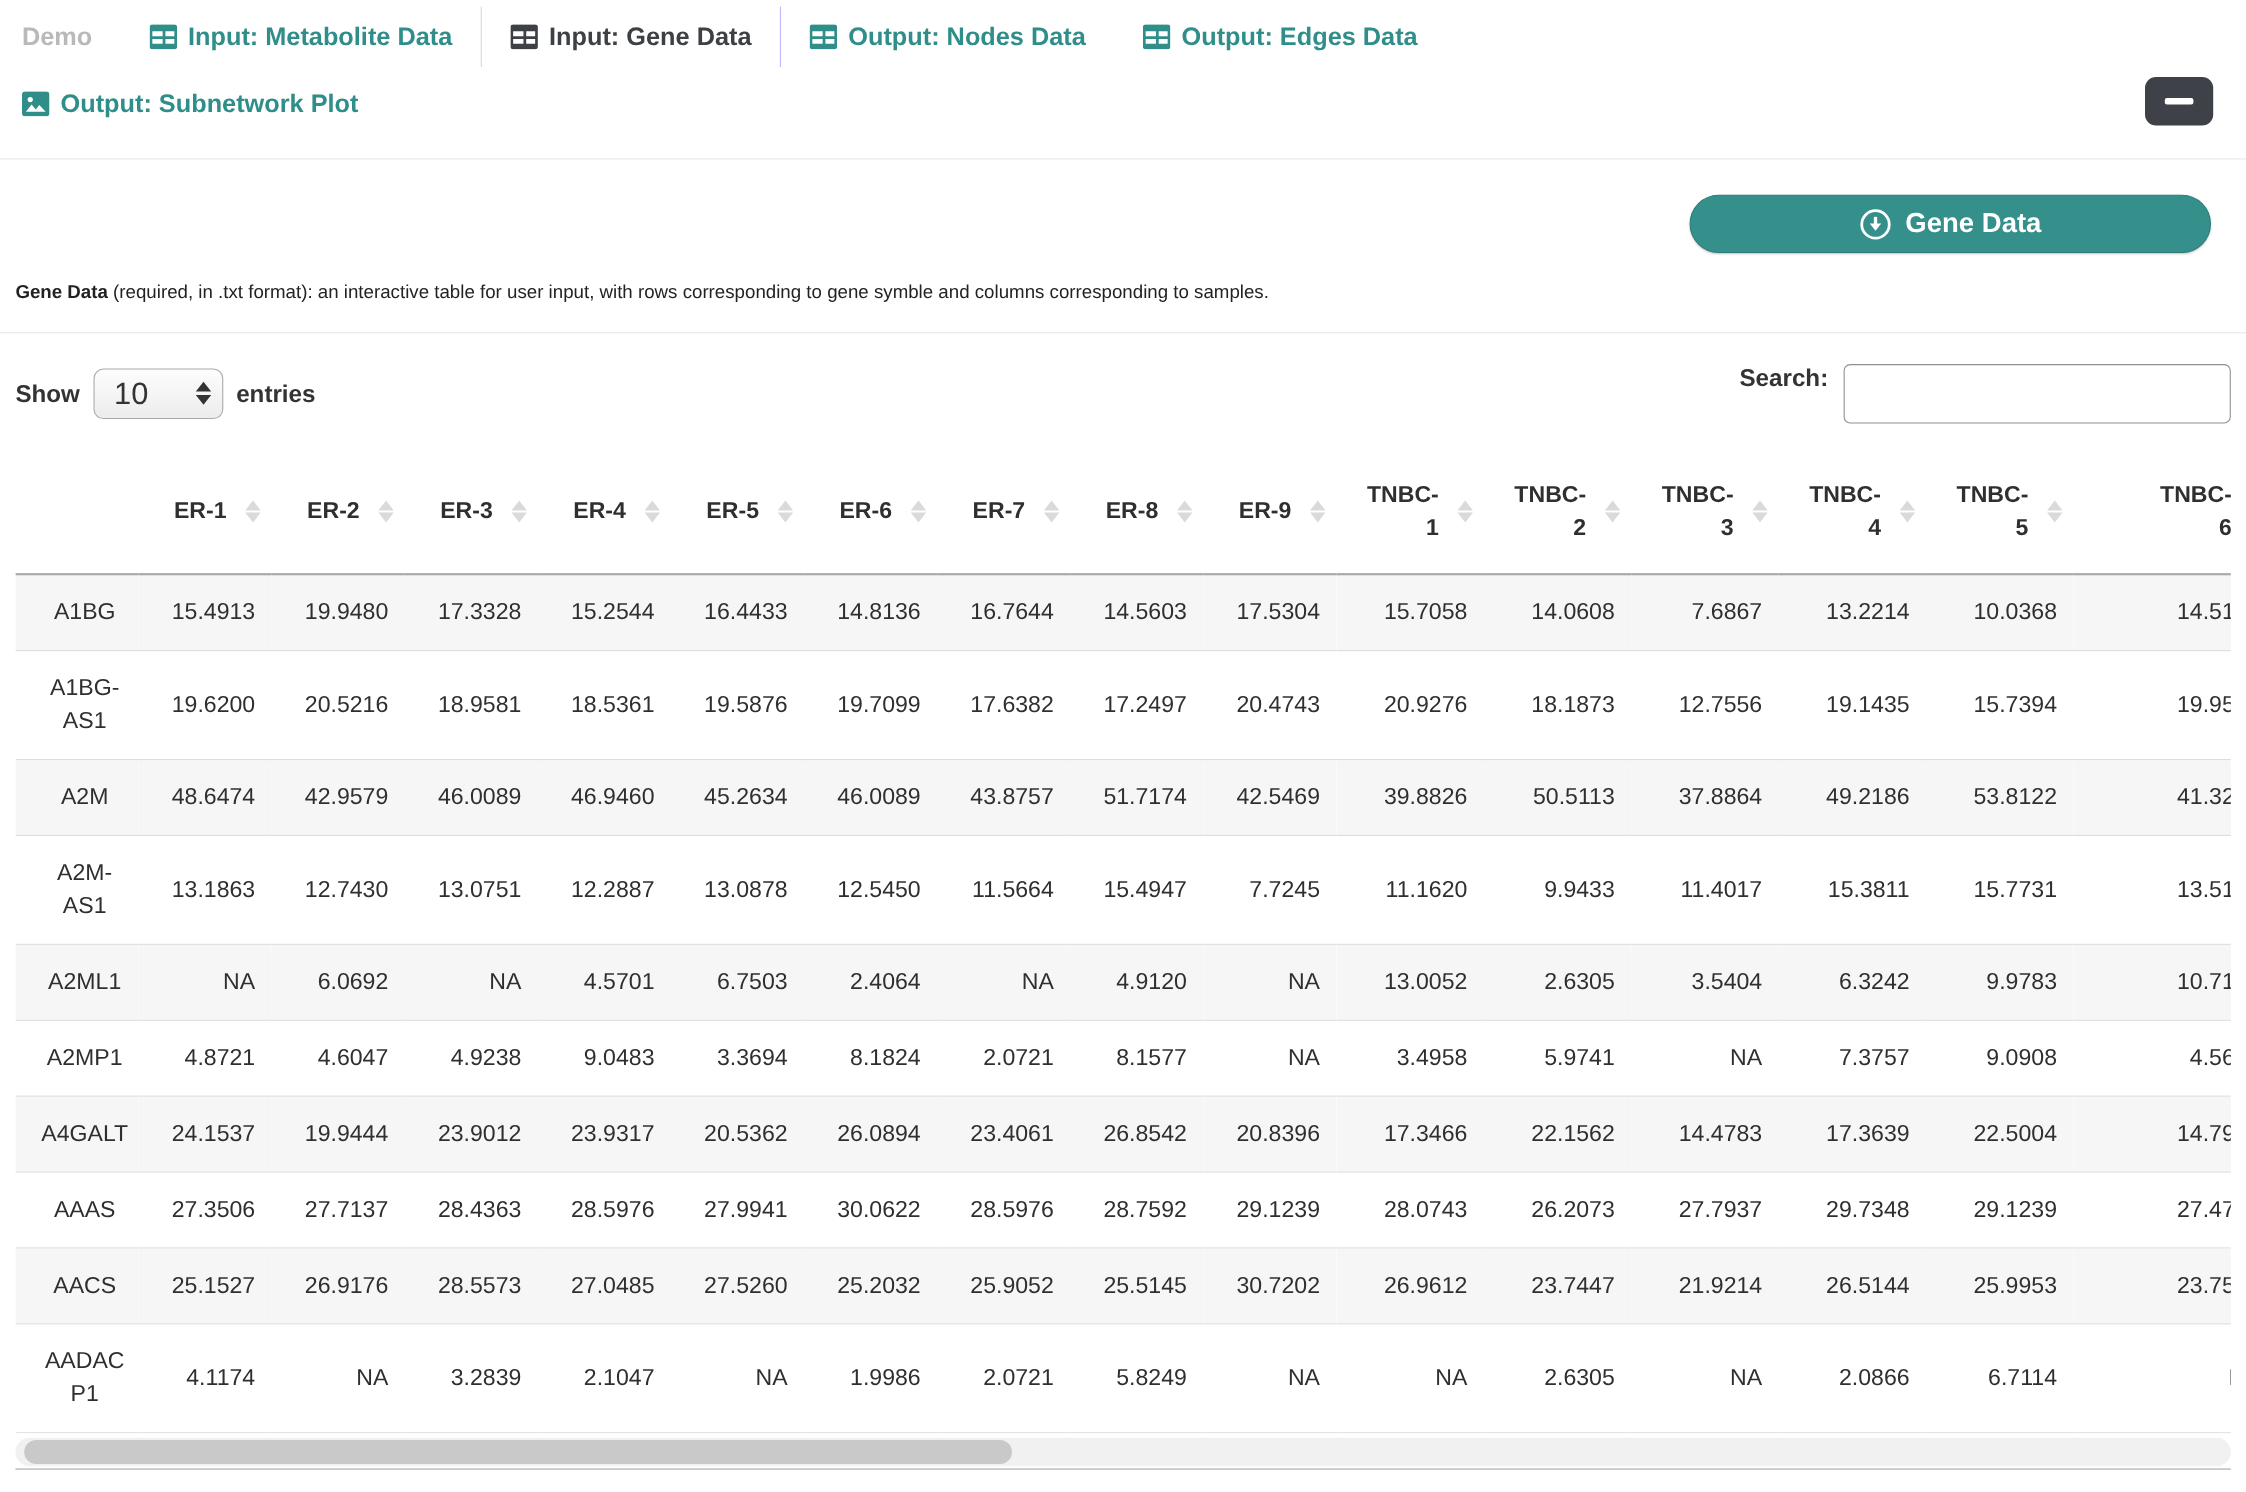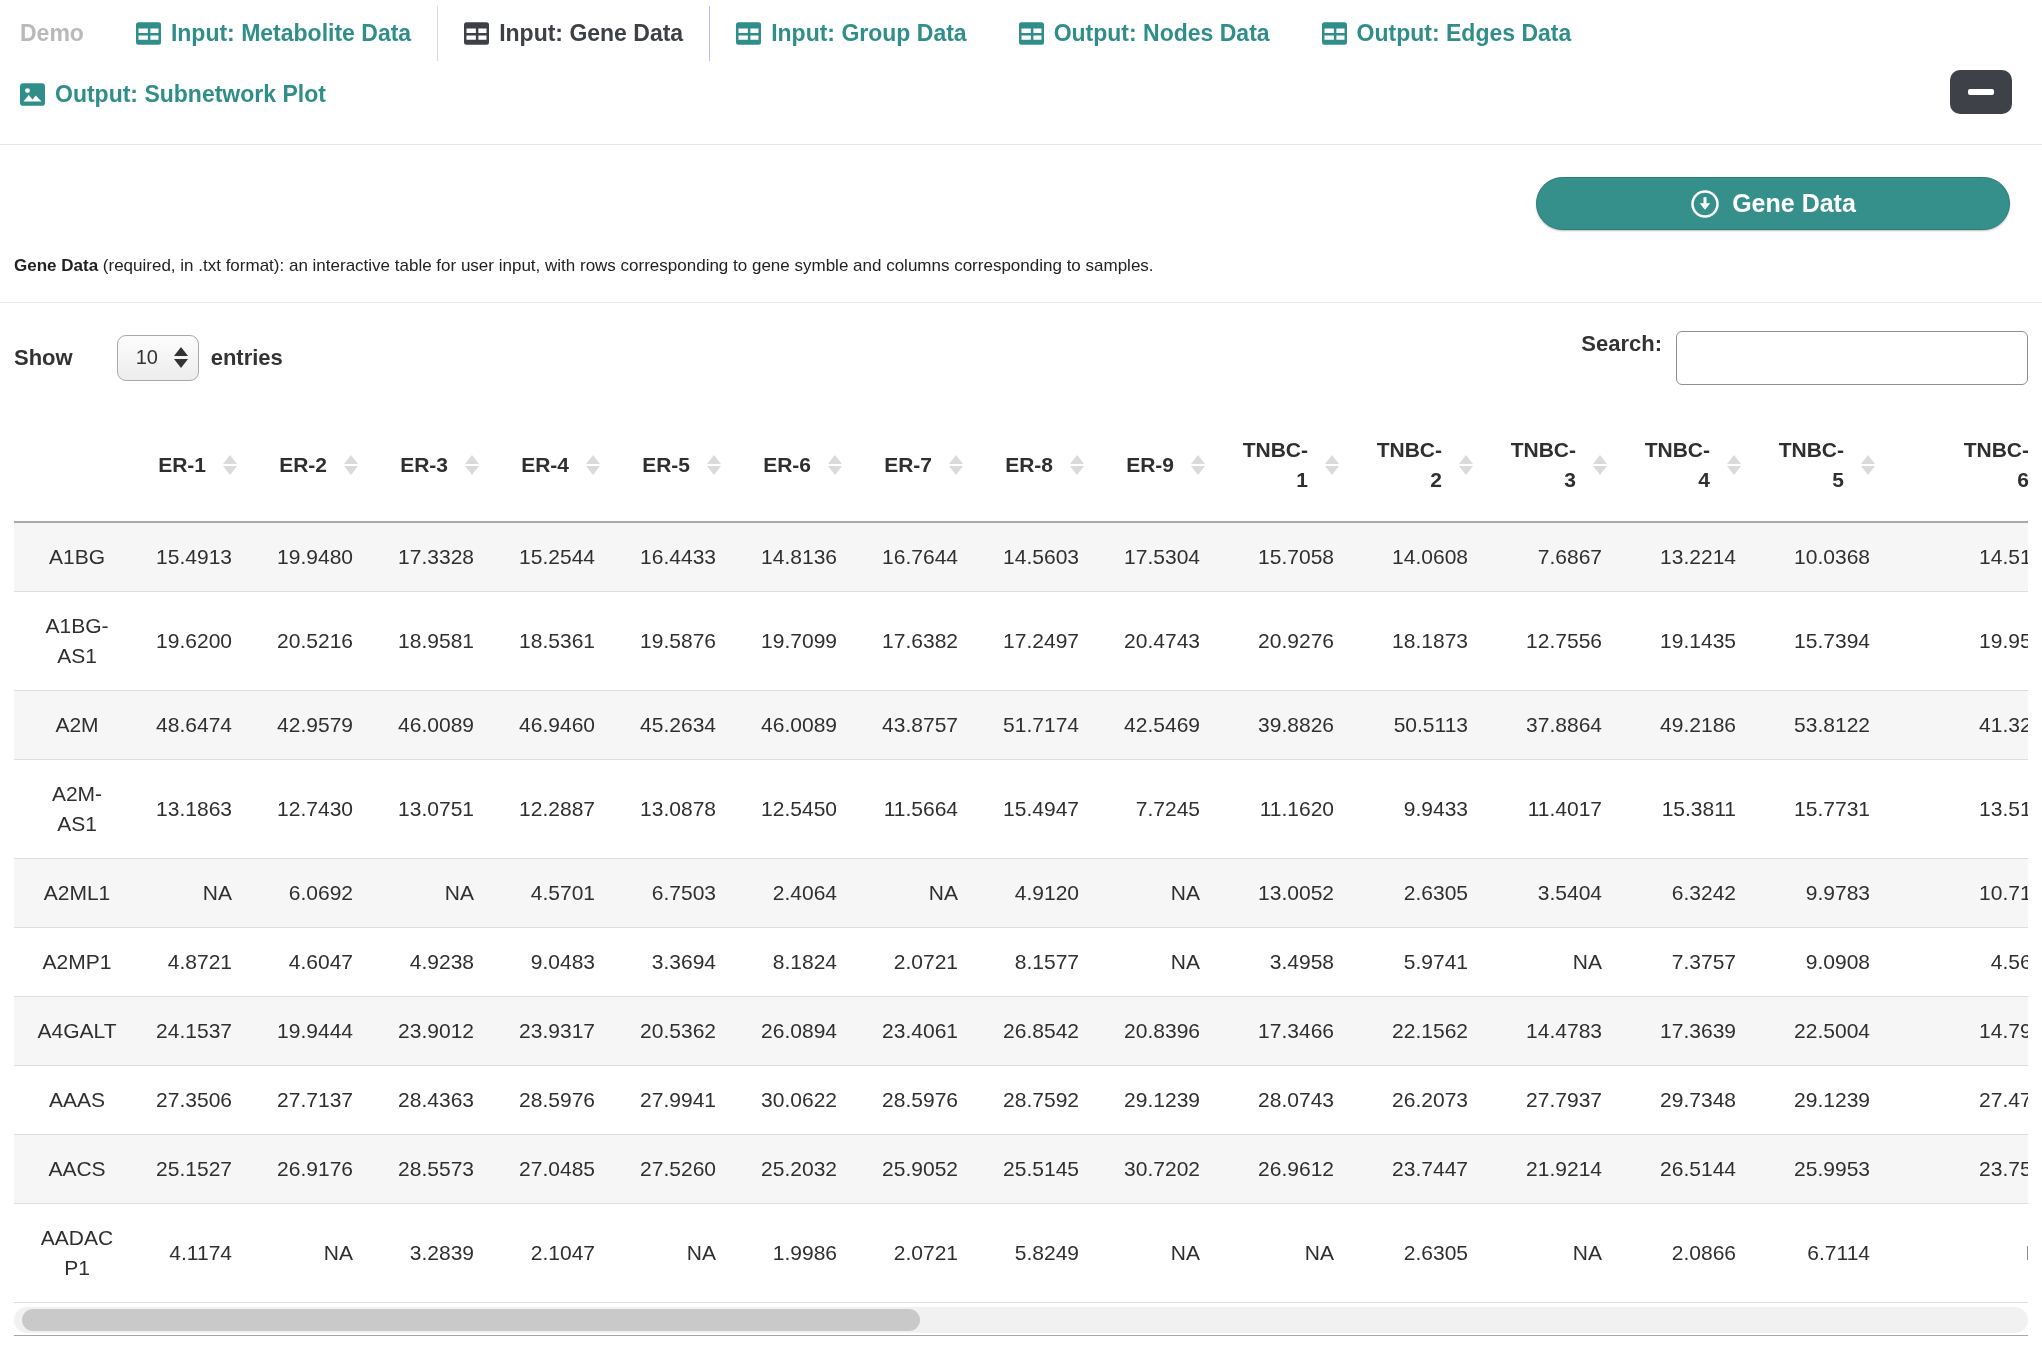--- a/index.html
+++ b/index.html
@@ -33,23 +33,23 @@
   
   .desc { padding:24px 32px 0 14px; font-size:17px; color:#222; line-height:1.4; }
   .desc b { font-weight:700; }
   .rule { border:none; border-top:1px solid #e6e6e6; margin:24px 0 0 0; }
 
   
   .controls { display:flex; justify-content:space-between; align-items:center;
     padding:28px 14px 24px 14px; }
   .show-ctl { display:flex; align-items:center; gap:12px; font-size:22px; font-weight:700; color:#333; }
   .len-select { display:flex; align-items:center; justify-content:space-between;
-    width:82px; height:46px; border:1px solid #a9a9a9; border-radius:9px;
+    width:118px; height:46px; border:1px solid #a9a9a9; border-radius:9px;
     background:linear-gradient(#fdfdfd,#ececec); padding:0 10px 0 18px;
-    font-size:20px; font-weight:400; cursor:pointer;margin-left:32px; }
+    font-size:28px; font-weight:400; cursor:pointer; }
   .spin { display:flex; flex-direction:column; gap:3px; }
   .spin i { display:block; width:0; height:0; border-left:7px solid transparent; border-right:7px solid transparent; }
   .spin .up { border-bottom:9px solid #333; }
   .spin .dn { border-top:9px solid #333; }
   .search-ctl { display:flex; gap:14px; font-size:22px; font-weight:700; }
   .search-ctl input { width:352px; height:54px; border:1px solid #8f8f8f; border-radius:6px;
     font-size:21px; padding:0 12px; font-family:"Liberation Sans", sans-serif; }
 
   
   .table-viewport { margin:0 14px; width:2014px; overflow:hidden; }
@@ -96,28 +96,20 @@
         </span>
         <span>Input: Metabolite Data</span>
       </div>
       <div class="nav-tab active">
         <span class="tab-icon">
           <svg viewBox="0 0 20 18">
               <path d="M2 0h16a2 2 0 0 1 2 2v14a2 2 0 0 1-2 2H2a2 2 0 0 1-2-2V2A2 2 0 0 1 2 0zm0 5v3.5h7.5V5H2zm9.5 0v3.5H18V5h-7.5zM2 10.5V14h7.5v-3.5H2zm9.5 0V14H18v-3.5h-7.5z" fill="currentColor"></path>
             </svg>
         </span>
         <span>Input: Gene Data</span>
-      </div>
-      <div class="nav-tab">
-        <span class="tab-icon">
-          <svg viewBox="0 0 20 18">
-              <path d="M2 0h16a2 2 0 0 1 2 2v14a2 2 0 0 1-2 2H2a2 2 0 0 1-2-2V2A2 2 0 0 1 2 0zm0 5v3.5h7.5V5H2zm9.5 0v3.5H18V5h-7.5zM2 10.5V14h7.5v-3.5H2zm9.5 0V14H18v-3.5h-7.5z" fill="currentColor"></path>
-            </svg>
-        </span>
-        <span>Input: Group Data</span>
       </div>
       <div class="nav-tab">
         <span class="tab-icon">
           <svg viewBox="0 0 20 18">
               <path d="M2 0h16a2 2 0 0 1 2 2v14a2 2 0 0 1-2 2H2a2 2 0 0 1-2-2V2A2 2 0 0 1 2 0zm0 5v3.5h7.5V5H2zm9.5 0v3.5H18V5h-7.5zM2 10.5V14h7.5v-3.5H2zm9.5 0V14H18v-3.5h-7.5z" fill="currentColor"></path>
             </svg>
         </span>
         <span>Output: Nodes Data</span>
       </div>
       <div class="nav-tab">

